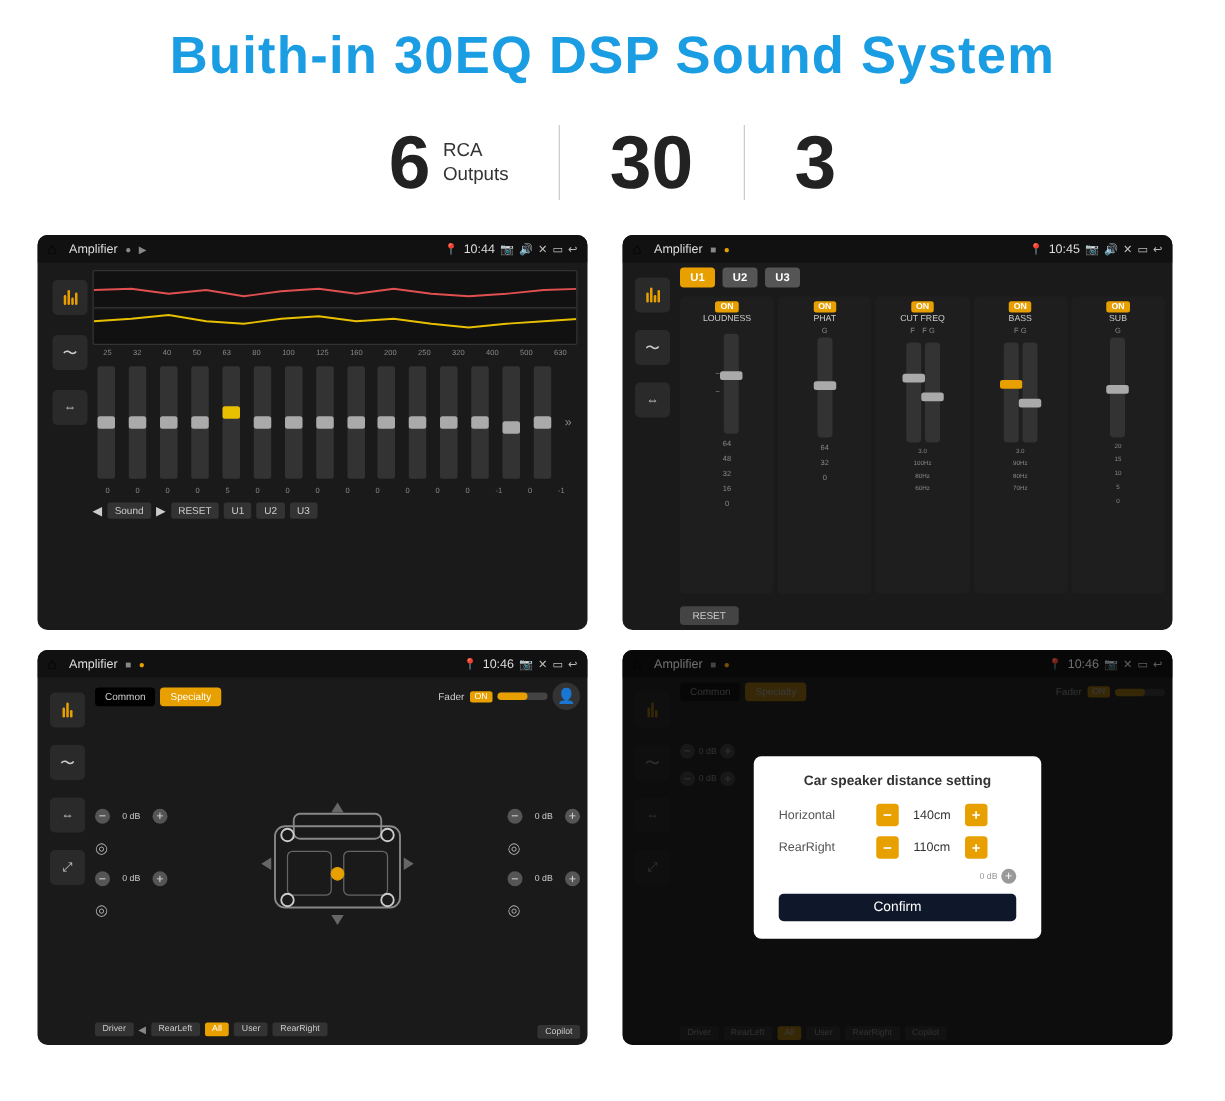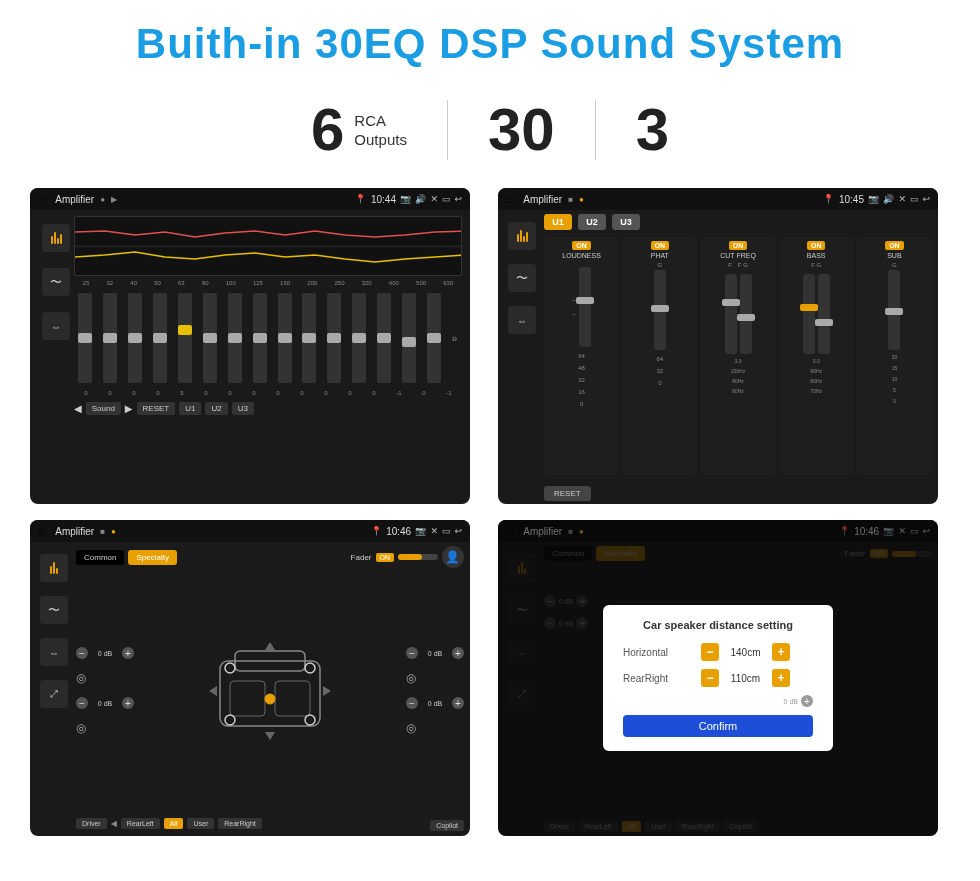--- a/index.html
+++ b/index.html
@@ -384,21 +384,21 @@
       font-size: 12px;
       font-weight: bold;
     }
     .dialog-value {
       font-size: 10px;
       color: #333;
       min-width: 45px;
       text-align: center;
     }
     .dialog-confirm {
-      background: #1d4ed8;
+      background: #0f172a;
       color: #fff;
       font-size: 11px;
       padding: 5px 20px;
       border-radius: 4px;
       text-align: center;
       margin-top: 8px;
       cursor: pointer;
     }
 
     

